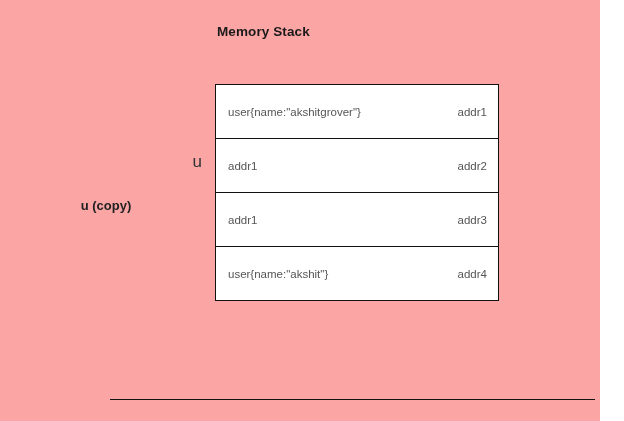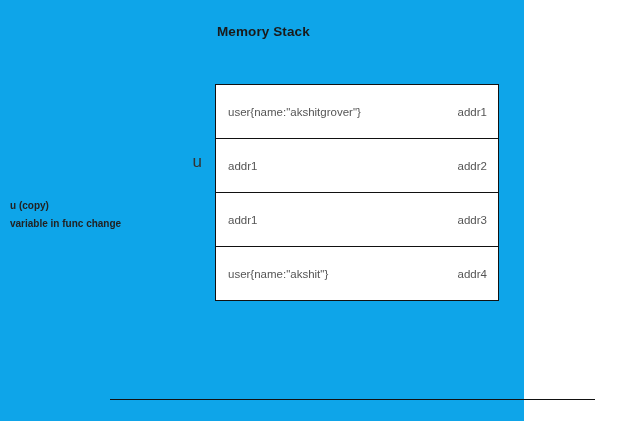--- a/index.html
+++ b/index.html
@@ -8,23 +8,23 @@
   }
   body {
     width: 624px;
     height: 421px;
     background: #ffffff;
     font-family: "Liberation Sans", sans-serif;
     overflow: hidden;
   }
   #canvas {
     position: relative;
-    width: 524px;
+    width: 600px;
     height: 421px;
-    background: #0ea5e9;
+    background: #fca5a5;
   }
 
   
   .diagram-title {
     position: absolute;
     left: 217px;
     top: 24px;
     font-size: 13.5px;
     font-weight: bold;
     color: #1a1a1a;
@@ -73,22 +73,22 @@
     text-align: right;
     font-size: 17px;
     color: #333333;
     line-height: 20px;
   }
   .annot-copy {
     position: absolute;
     left: 10px;
     top: 197px;
     width: 192px;
-    text-align: left;
-    font-size: 10px;
+    text-align: center;
+    font-size: 13px;
     font-weight: bold;
     color: #222222;
     line-height: 18px;
   }
   .annot-copy-line {
     display: block;
     white-space: nowrap;
   }
 
   
@@ -105,21 +105,20 @@
 <body>
 
 <div id="canvas">
 
   <div class="diagram-title">Memory Stack</div>
 
   <div class="annot-u">u</div>
 
   <div class="annot-copy">
     <span class="annot-copy-line">u (copy)</span>
-    <span class="annot-copy-line">variable in func change</span>
   </div>
 
   <div class="stack-table">
 
     <div class="stack-row">
       <span class="cell-value">user{name:"akshitgrover"}</span>
       <span class="cell-addr">addr1</span>
     </div>
 
     <div class="stack-row">

